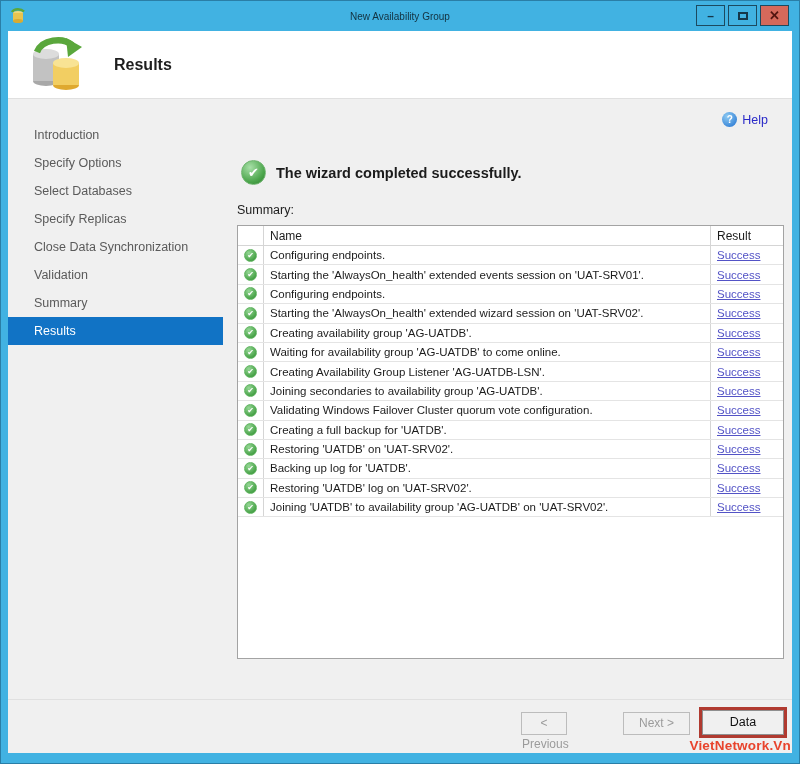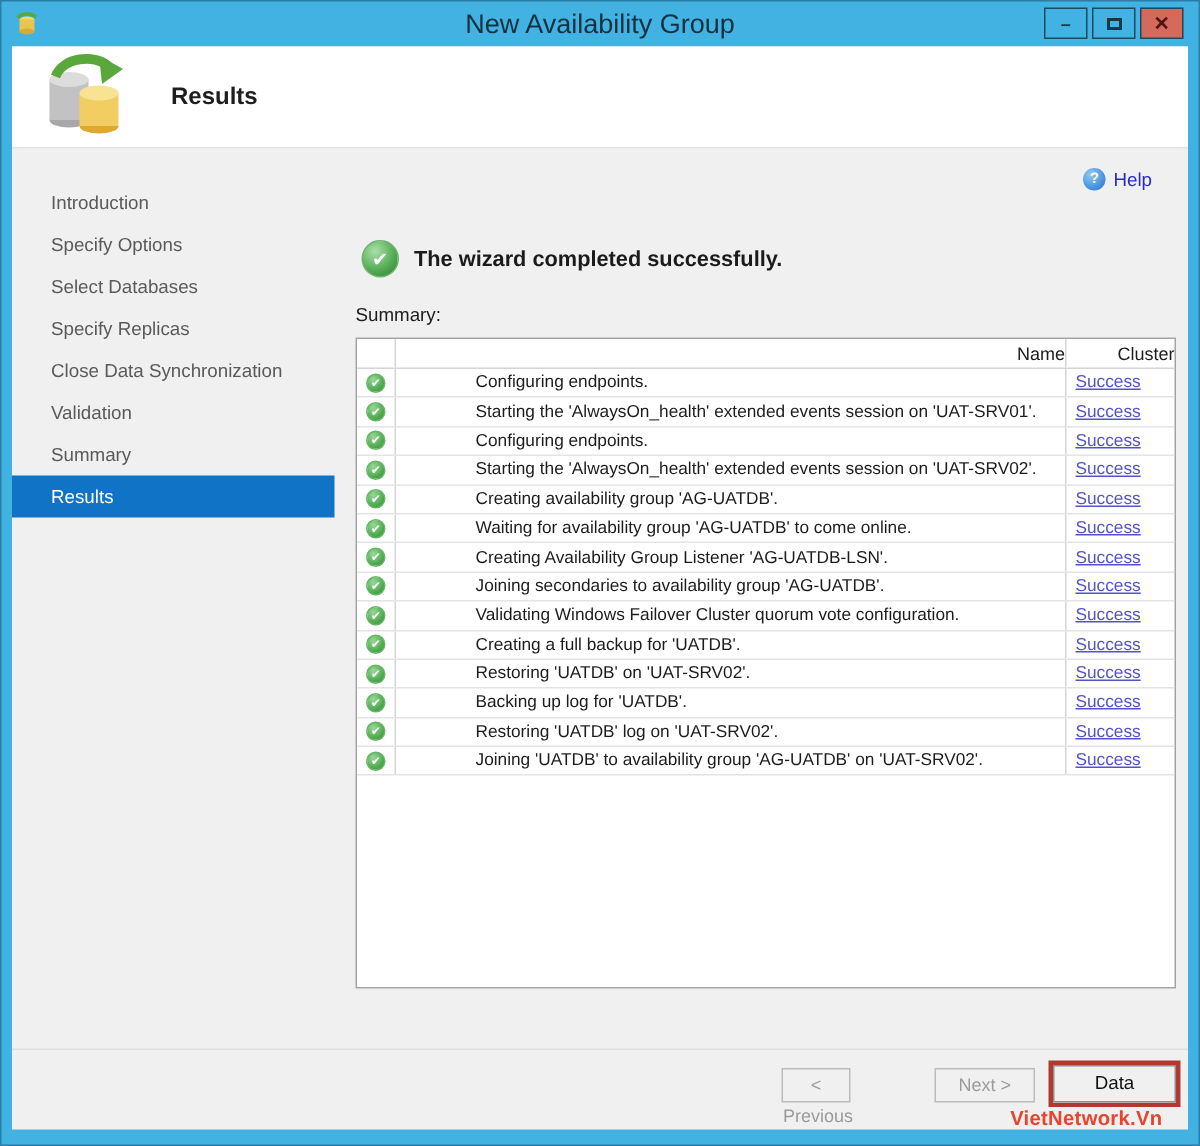--- a/index.html
+++ b/index.html
@@ -6,21 +6,21 @@
   body { margin: 0; background: #888; font-family: "Liberation Sans", sans-serif; }
 
   .window {
     position: relative; width: 800px; height: 764px;
     background: #41b2e2; border: 1px solid #2a7ea6; overflow: hidden;
   }
 
   
   .titlebar { position: relative; height: 30px; display: flex; align-items: center; }
   .titlebar-icon { position: absolute; left: 9px; top: 7px; width: 16px; height: 16px; }
-  .title { flex: 1; text-align: center; font-size: 18px; color: #13313f; }
+  .title { flex: 1; text-align: center; font-size: 10px; color: #13313f; }
   .controls { position: absolute; right: 10px; top: 4px; display: flex; }
   .ctrl {
     width: 29px; height: 21px; border: 1px solid #1c4a60; margin-left: 3px;
     display: flex; align-items: center; justify-content: center;
     font-size: 12px; font-weight: bold; color: #15374a; cursor: pointer;
   }
   .ctrl .max-box { width: 10px; height: 8px; border: 2px solid #15374a; display: block; }
   .ctrl.close-ctrl { background: #d5695b; color: #531510; font-size: 13px; }
 
   
@@ -70,31 +70,31 @@
 
   .summary-label { position: absolute; top: 104px; left: 14px; font-size: 12.5px; color: #1c1c1c; }
 
   
   .table {
     position: absolute; top: 126px; left: 14px; width: 547px; height: 434px;
     background: #ffffff; border: 1px solid #a3a3a3;
     display: flex; flex-direction: column; overflow: hidden;
   }
   .thead { display: flex; height: 20px; flex: none; border-bottom: 1px solid #d5d5d5; }
-  .thead > div { font-size: 12px; color: #1c1c1c; padding-top: 3px; text-align: right; }
+  .thead > div { font-size: 12px; color: #1c1c1c; padding-top: 3px; }
   .col-icon { width: 26px; flex: none; border-right: 1px solid #d5d5d5; }
   .col-name { flex: 1; border-right: 1px solid #d5d5d5; padding-left: 6px; }
   .col-result { width: 72px; flex: none; padding-left: 6px; }
 
   .tbody { flex: 1; }
   .trow { display: flex; height: 19.4px; flex: none; align-items: stretch;
           border-bottom: 1px solid #e4e4e4; }
   .trow .col-icon { display: flex; align-items: center; justify-content: center; }
   .trow .col-name { font-size: 11.5px; color: #1c1c1c; display: flex; align-items: center;
-                    white-space: nowrap; overflow: hidden; margin-left: 47px; }
+                    white-space: nowrap; overflow: hidden; }
   .trow .col-result { display: flex; align-items: center; }
   .check-small {
     width: 13px; height: 13px; border-radius: 50%;
     background: radial-gradient(circle at 35% 28%, #97d897, #4aa44a 70%, #358335);
     border: 1px solid #63b663; color: #fff; font-size: 8px;
     display: flex; align-items: center; justify-content: center;
   }
   .result-link { font-size: 11.5px; color: #5353c6; text-decoration: underline; cursor: pointer; }
 
   
@@ -112,21 +112,21 @@
     position: absolute; left: 691px; top: 7px;
     border: 3px solid #b03a30; padding: 0; line-height: 0;
   }
   .btn-close {
     position: static; display: inline-block; width: 82px; height: 25px;
     background: #f0f0f0; border: 1px solid #8f8f8f; color: #111;
     font-size: 12.5px; line-height: 23px;
   }
 
   .watermark {
-    position: absolute; right: 24px; top: 737px; z-index: 5;
+    position: absolute; right: 8px; top: 737px; z-index: 5;
     font-size: 13.5px; font-weight: bold; color: #e8432c; font-style: normal;
     letter-spacing: 0.2px;
   }
 </style>
 </head>
 <body>
 
 <div class="window">
 
   <div class="titlebar">
@@ -194,21 +194,21 @@
           <span class="check-big">✔</span>
           <span class="banner-text">The wizard completed successfully.</span>
         </div>
 
         <div class="summary-label">Summary:</div>
 
         <div class="table">
           <div class="thead">
             <div class="col-icon"></div>
             <div class="col-name">Name</div>
-            <div class="col-result">Cluster</div>
+            <div class="col-result">Result</div>
           </div>
           <div class="tbody" id="table-body">
               <div class="trow">
     <div class="col-icon">
       <span class="check-small">✔</span>
     </div>
     <div class="col-name">Configuring endpoints.</div>
     <div class="col-result">
       <a class="result-link">Success</a>
     </div>
@@ -228,21 +228,21 @@
     </div>
     <div class="col-name">Configuring endpoints.</div>
     <div class="col-result">
       <a class="result-link">Success</a>
     </div>
   </div>
               <div class="trow">
     <div class="col-icon">
       <span class="check-small">✔</span>
     </div>
-    <div class="col-name">Starting the 'AlwaysOn_health' extended events session on 'UAT-SRV02'.</div>
+    <div class="col-name">Starting the 'AlwaysOn_health' extended wizard session on 'UAT-SRV02'.</div>
     <div class="col-result">
       <a class="result-link">Success</a>
     </div>
   </div>
               <div class="trow">
     <div class="col-icon">
       <span class="check-small">✔</span>
     </div>
     <div class="col-name">Creating availability group 'AG-UATDB'.</div>
     <div class="col-result">

